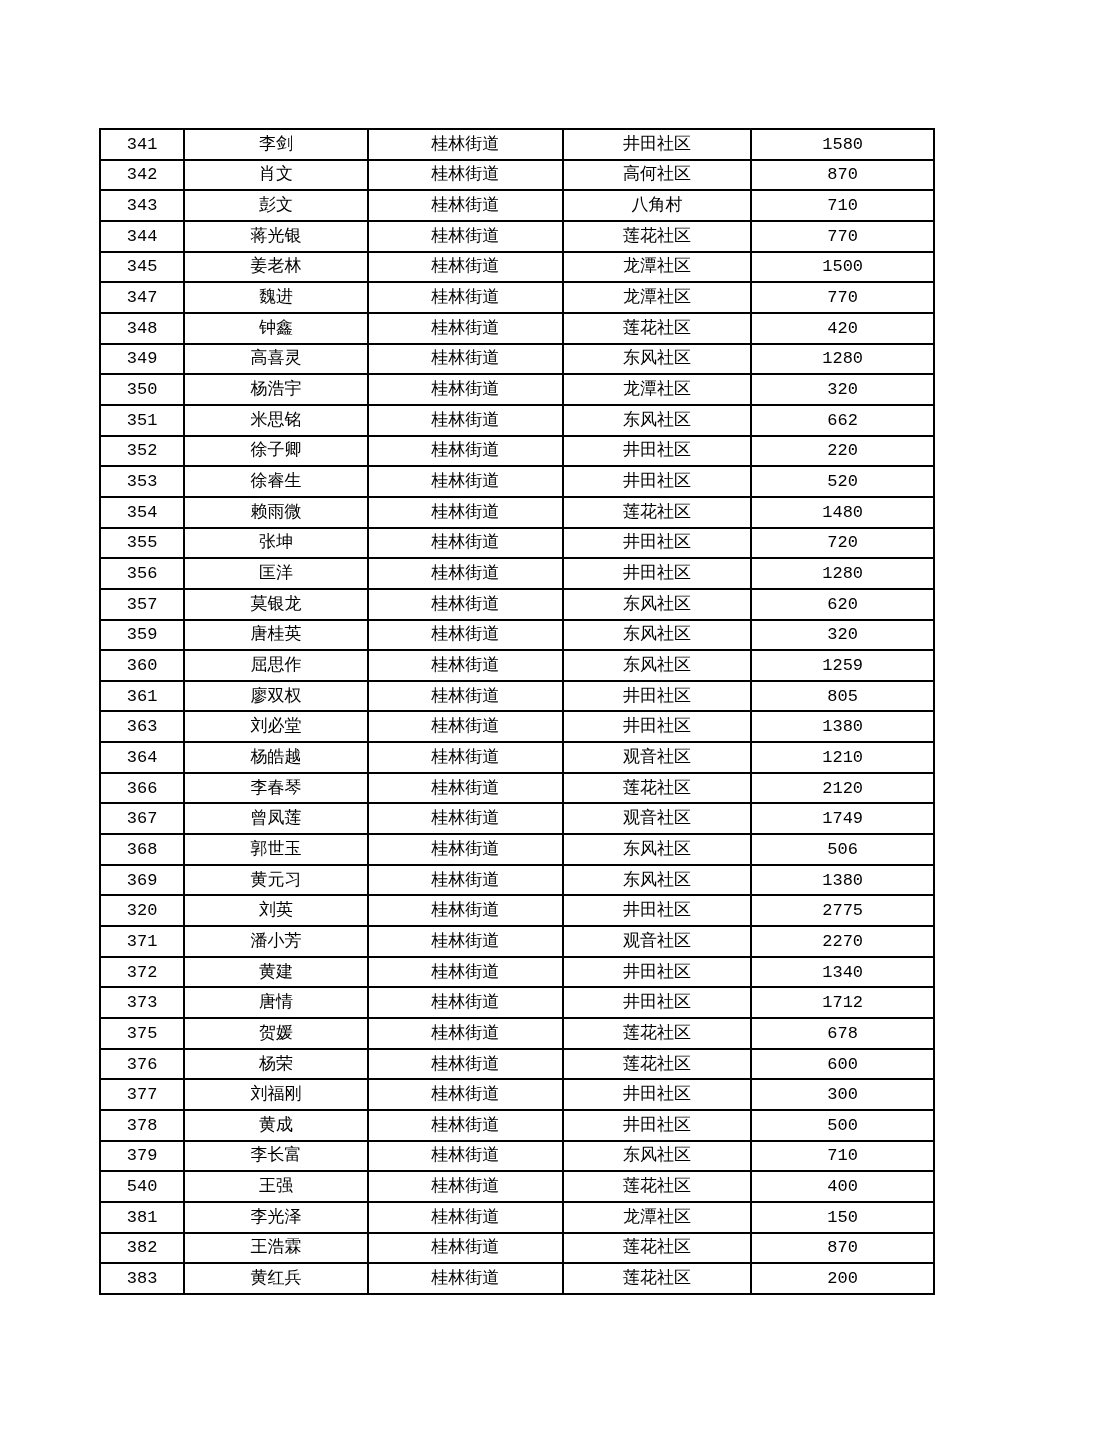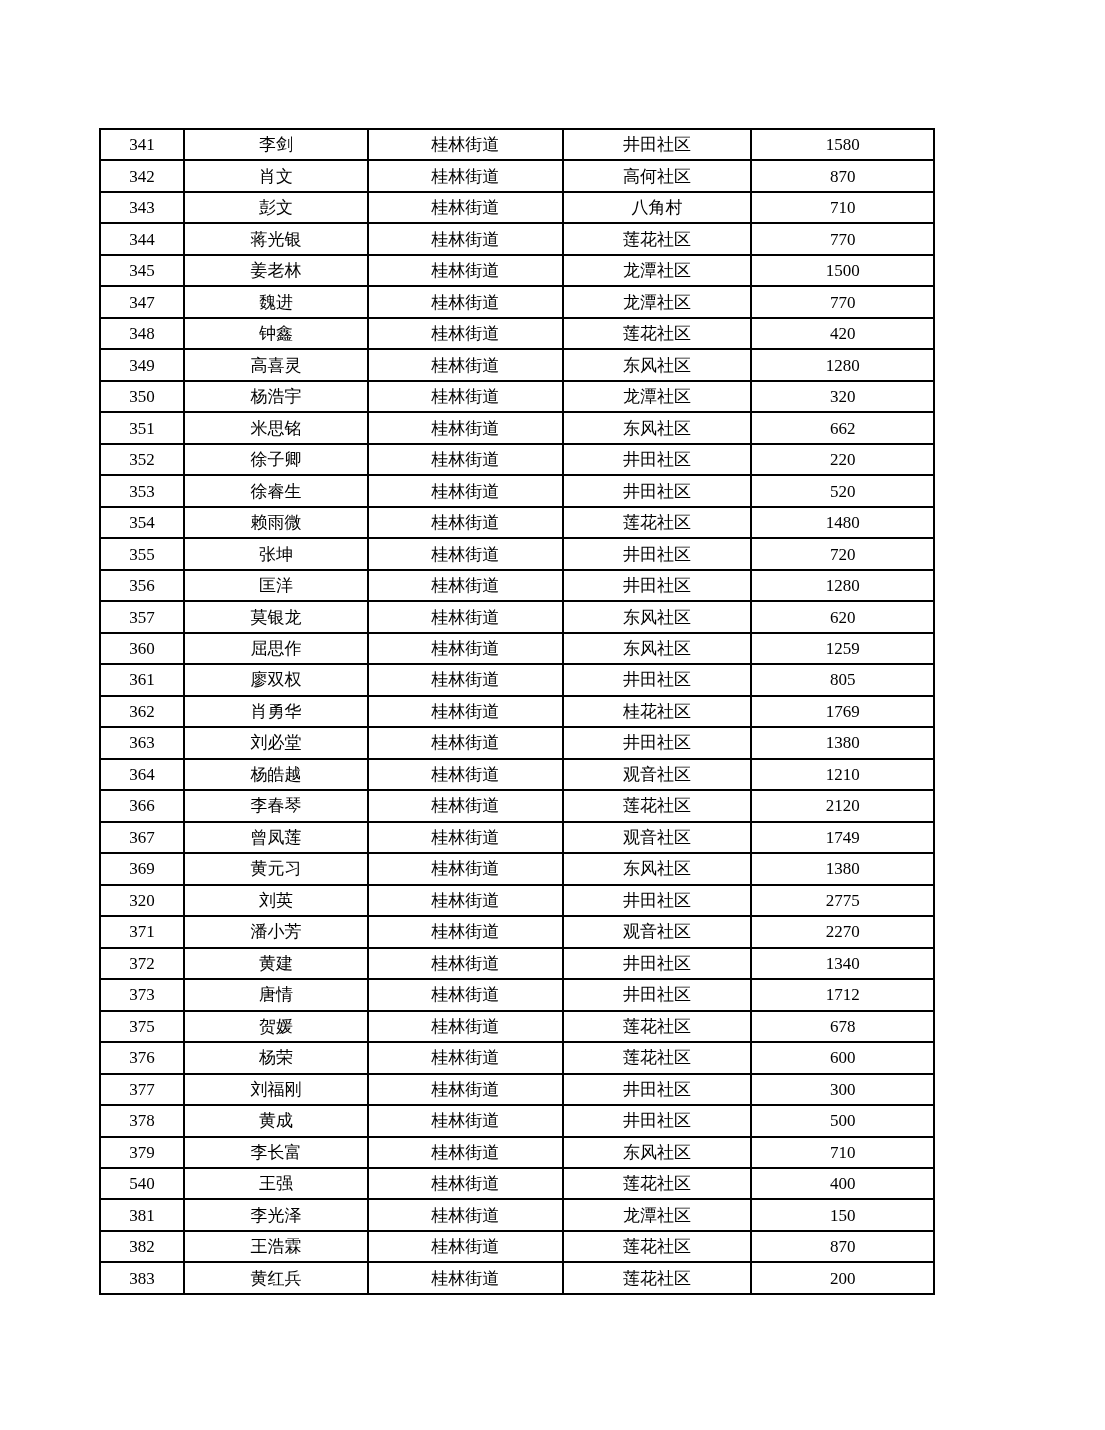--- a/index.html
+++ b/index.html
@@ -18,20 +18,21 @@
     background: #ffffff;
   }
   table.data-table {
     position: absolute;
     left: 99px;
     top: 128px;
     width: 836px;
     height: 1167px;
     border-collapse: collapse;
     table-layout: fixed;
+    font-family: Liberation Mono, monospace;
   }
   table.data-table td {
     border: 2px solid #000000;
     text-align: center;
     vertical-align: middle;
     font-size: 17px;
     line-height: 1;
     padding: 0;
     white-space: nowrap;
     overflow: hidden;
@@ -162,41 +163,41 @@
           <td>1280</td>
         </tr>
         <tr>
           <td>357</td>
           <td>莫银龙</td>
           <td>桂林街道</td>
           <td>东风社区</td>
           <td>620</td>
         </tr>
         <tr>
+          <td>359</td>
+          <td>唐桂英</td>
+          <td>桂林街道</td>
+          <td>东风社区</td>
+          <td>320</td>
+        </tr>
+        <tr>
           <td>360</td>
           <td>屈思作</td>
           <td>桂林街道</td>
           <td>东风社区</td>
           <td>1259</td>
         </tr>
         <tr>
           <td>361</td>
           <td>廖双权</td>
           <td>桂林街道</td>
           <td>井田社区</td>
           <td>805</td>
         </tr>
         <tr>
-          <td>362</td>
-          <td>肖勇华</td>
-          <td>桂林街道</td>
-          <td>桂花社区</td>
-          <td>1769</td>
-        </tr>
-        <tr>
           <td>363</td>
           <td>刘必堂</td>
           <td>桂林街道</td>
           <td>井田社区</td>
           <td>1380</td>
         </tr>
         <tr>
           <td>364</td>
           <td>杨皓越</td>
           <td>桂林街道</td>
@@ -209,20 +210,27 @@
           <td>桂林街道</td>
           <td>莲花社区</td>
           <td>2120</td>
         </tr>
         <tr>
           <td>367</td>
           <td>曾凤莲</td>
           <td>桂林街道</td>
           <td>观音社区</td>
           <td>1749</td>
+        </tr>
+        <tr>
+          <td>368</td>
+          <td>郭世玉</td>
+          <td>桂林街道</td>
+          <td>东风社区</td>
+          <td>506</td>
         </tr>
         <tr>
           <td>369</td>
           <td>黄元习</td>
           <td>桂林街道</td>
           <td>东风社区</td>
           <td>1380</td>
         </tr>
         <tr>
           <td>320</td>

